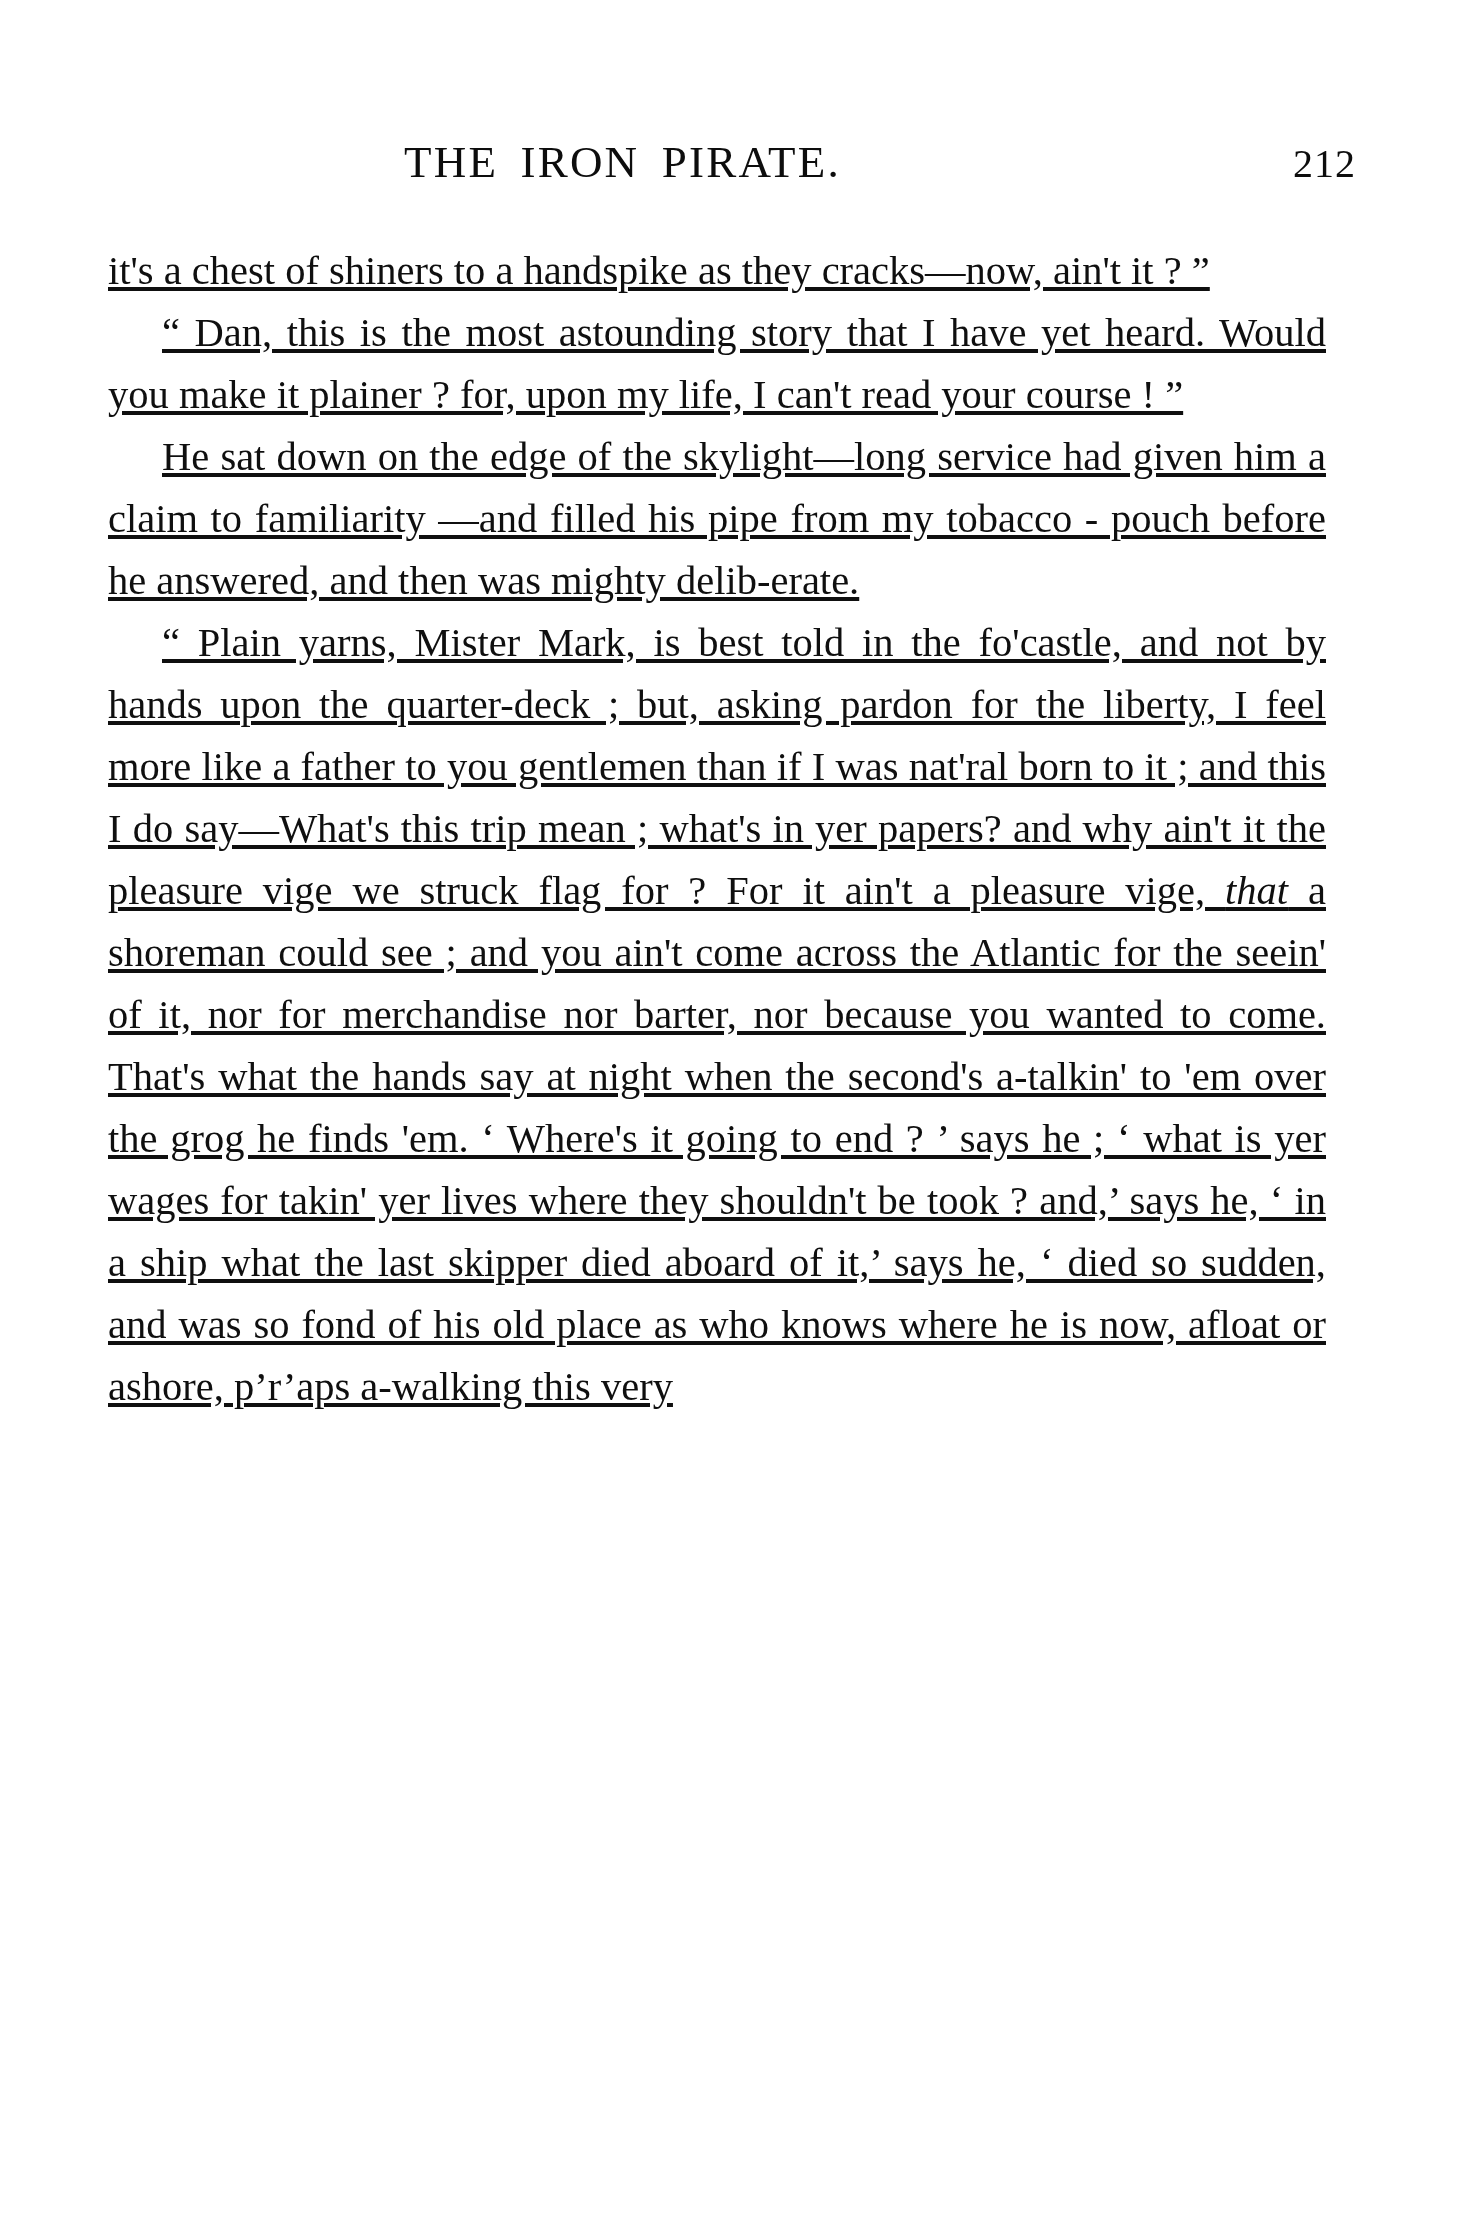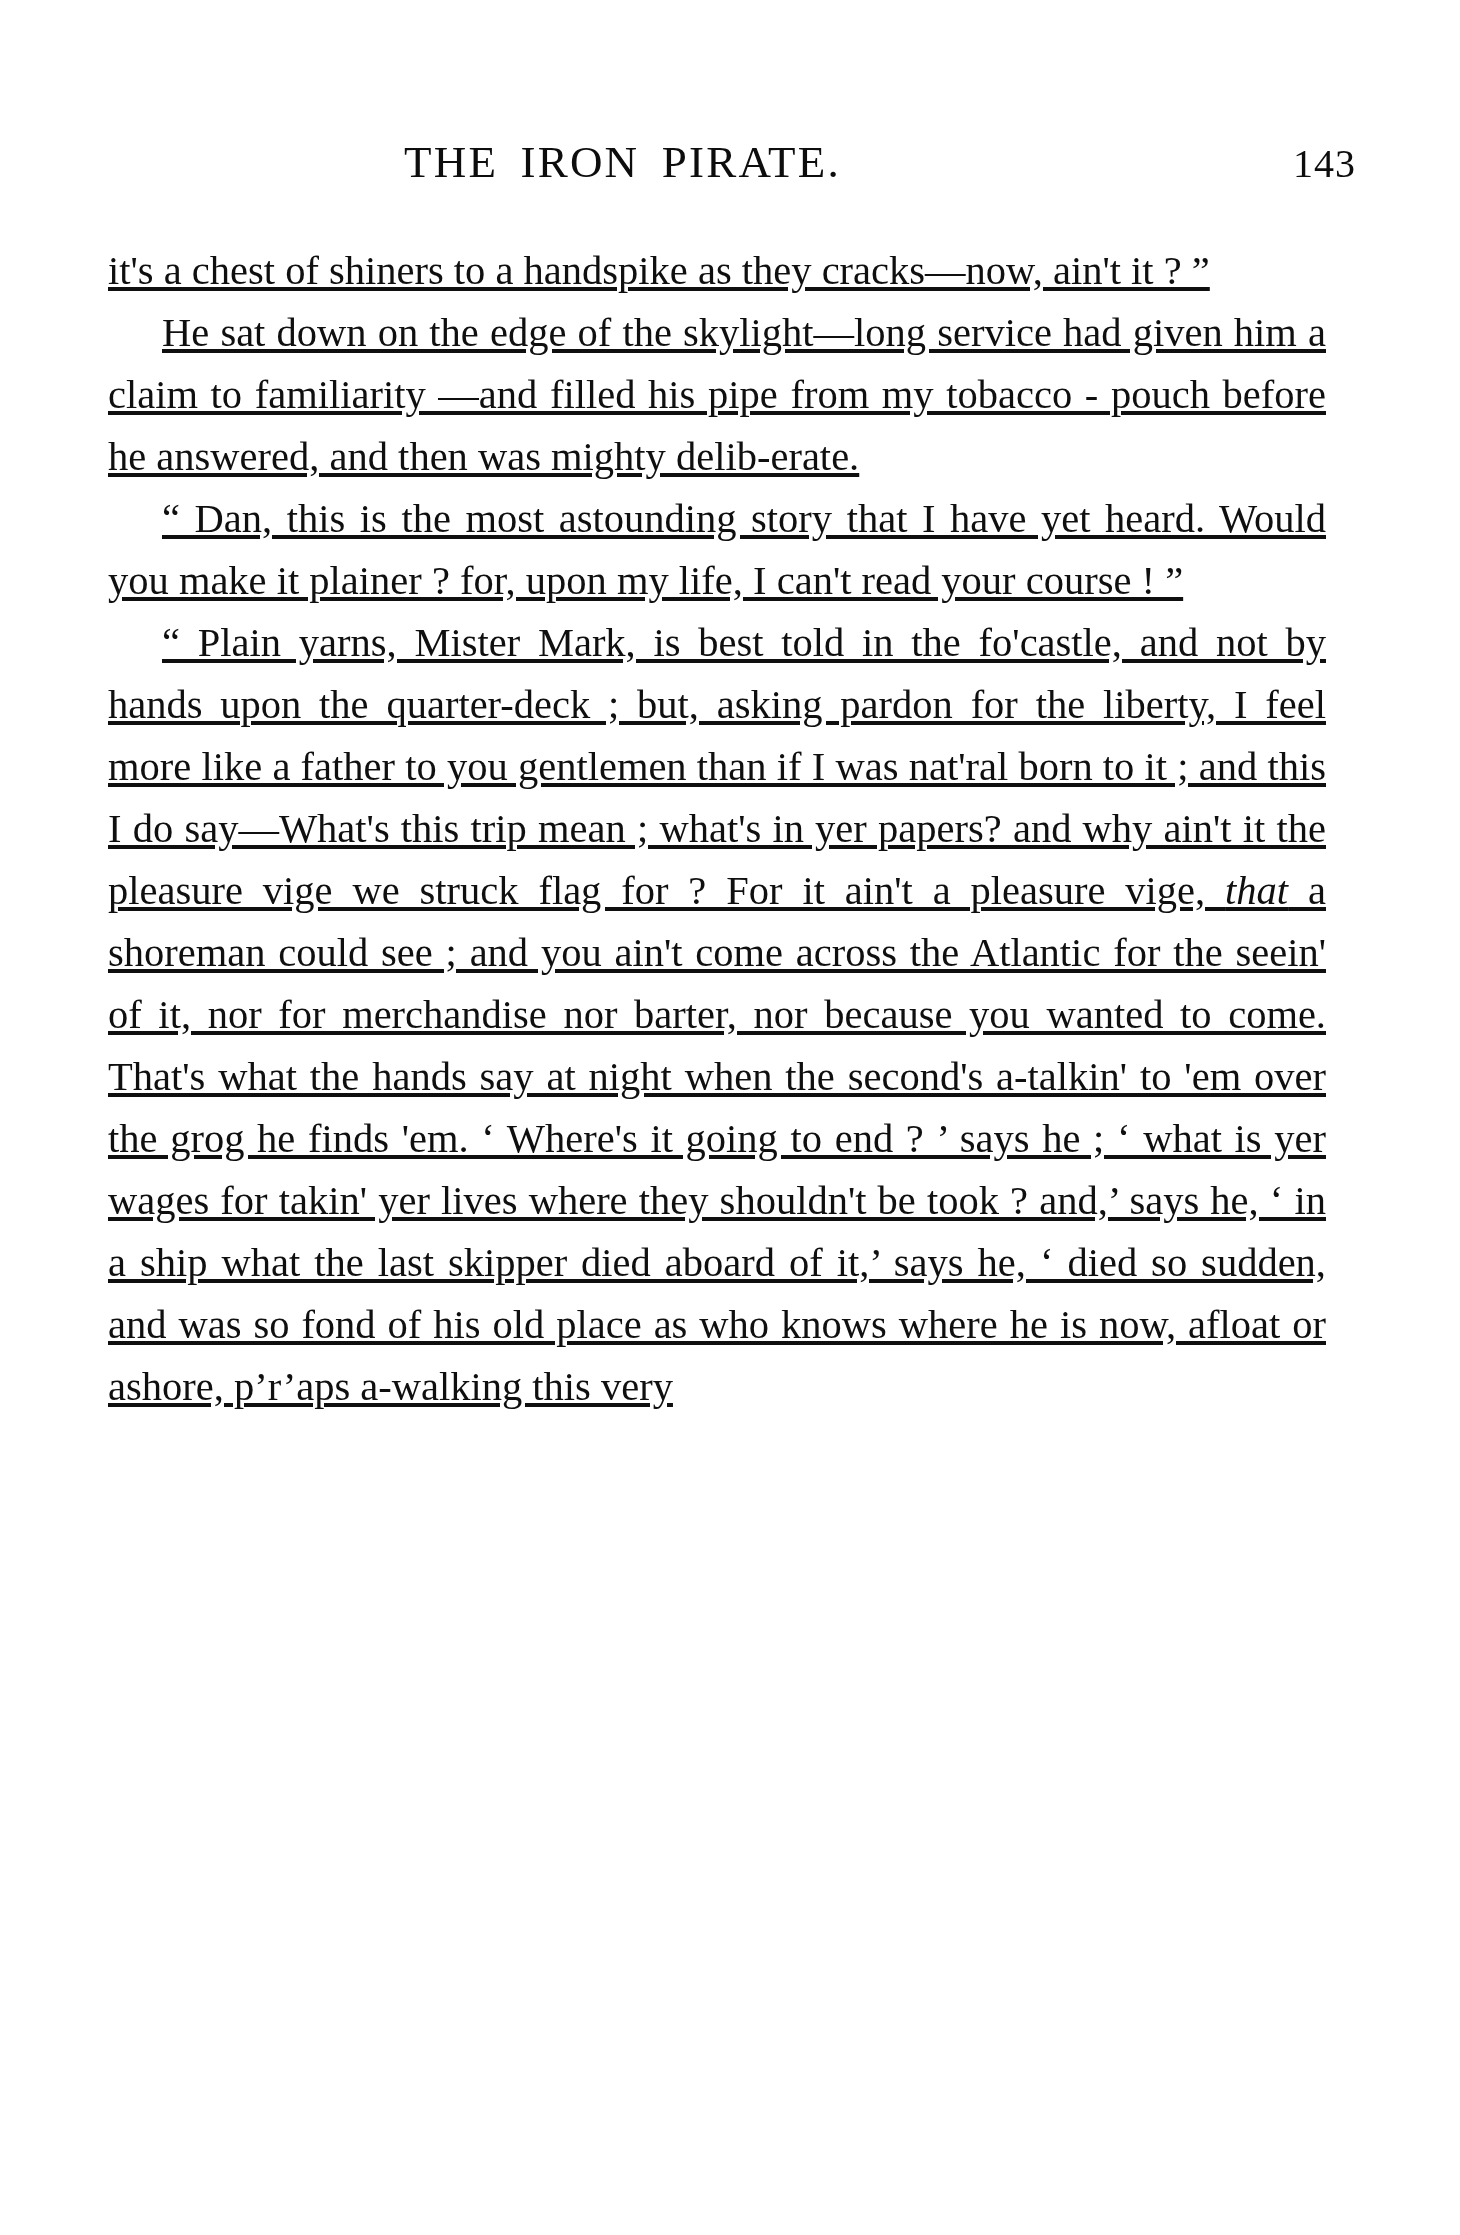--- a/index.html
+++ b/index.html
@@ -75,23 +75,23 @@
     background: transparent;
   }
 </style>
 </head>
 <body>
 
 <div class="page">
 
   <div class="header">
     <div class="running-title">THE  IRON  PIRATE.</div>
-    <div class="folio">143</div>
+    <div class="folio">212</div>
   </div>
 
   <div class="body-text">
     <p>it's a chest of shiners to a handspike as they cracks—now, ain't it ? ”</p>
+    <p class="indent">“ Dan, this is the most astounding story that I have yet heard.    Would you make it plainer ? for, upon my life, I can't read your course ! ”</p>
     <p class="indent">He sat down on the edge of the skylight—long service had given him a claim to familiarity —and filled his pipe from my tobacco - pouch before he answered, and then was mighty delib-erate.</p>
-    <p class="indent">“ Dan, this is the most astounding story that I have yet heard.    Would you make it plainer ? for, upon my life, I can't read your course ! ”</p>
     <p class="indent"><span>“ Plain yarns, Mister Mark, is best told in the fo'castle, and not by hands upon the quarter-deck ; but, asking pardon for the liberty, I feel more like a father to you gentlemen than if I was nat'ral born to it ; and this I do say—What's this trip mean ; what's in yer papers? and why ain't it the pleasure vige we struck flag for ?   For it ain't a pleasure vige, </span><span class="ital">that</span><span> a shoreman could see ; and you ain't come across the Atlantic for the seein' of it, nor for merchandise nor barter, nor because you wanted to come.   That's what the hands say at night when the second's a-talkin' to 'em over the grog he finds 'em.  ‘ Where's it going to end ? ’ says he ; ‘ what is yer wages for takin' yer lives where they shouldn't be took ? and,’ says he, ‘ in a ship what the last skipper died aboard of it,’ says he, ‘ died so sudden, and was so fond of his old place as who knows where he is now, afloat or ashore, p’r’aps a-walking this very</span></p>
   </div>
 
 </div>
 
 </body></html>

